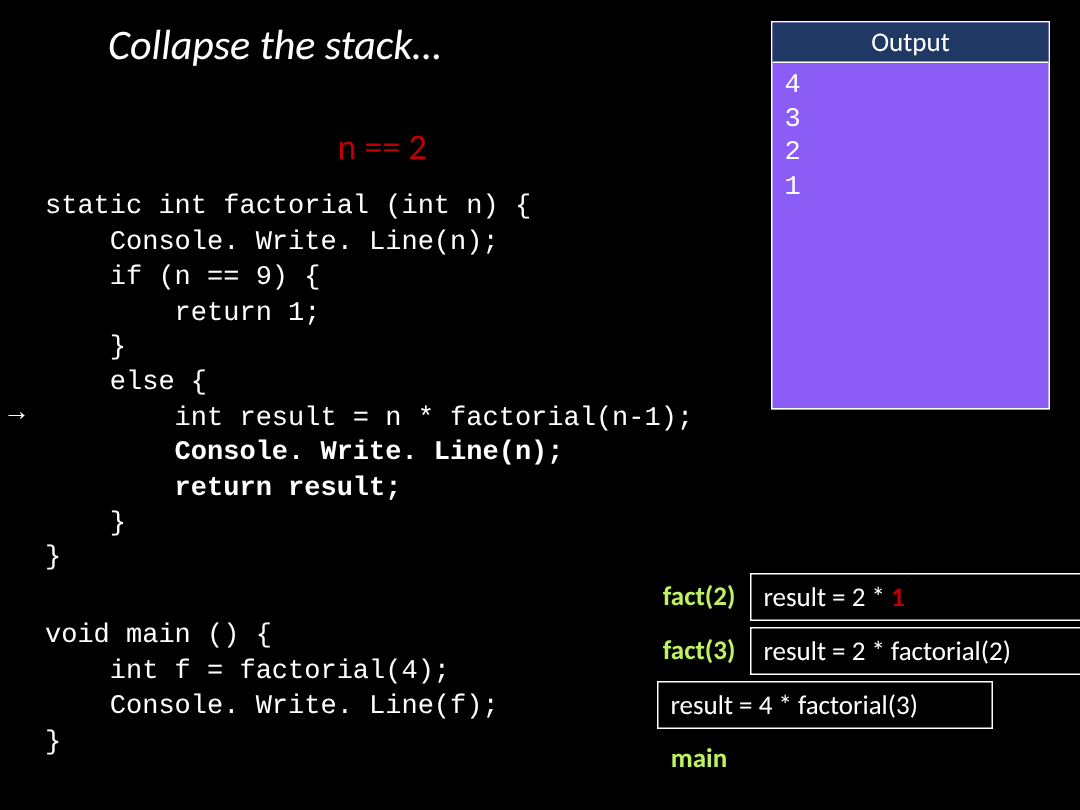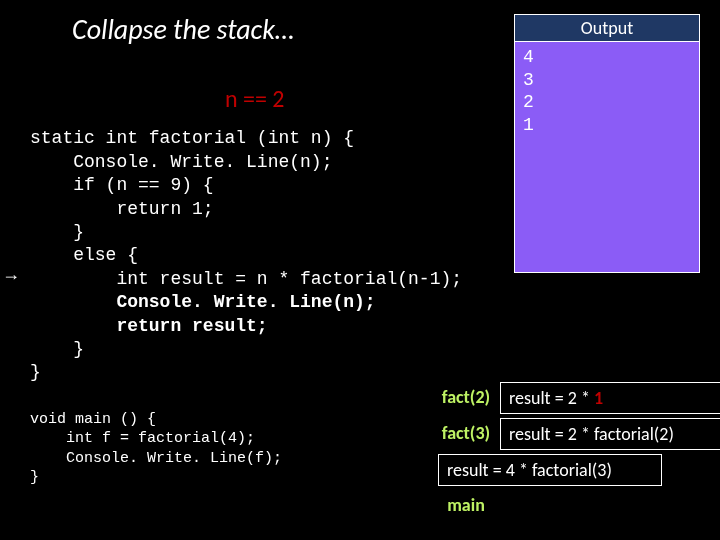--- a/index.html
+++ b/index.html
@@ -68,21 +68,21 @@
     left: 2px;
     font-size: 18px;
     color: #fff;
     font-family: Arial, sans-serif;
   }
   .code2 {
     position: absolute;
     top: 390px;
     left: 30px;
     font-family: Consolas, 'Courier New', monospace;
-    font-size: 15px;
+    font-size: 18px;
     line-height: 1.3;
     white-space: pre;
   }
   .stack {
     position: absolute;
     top: 382px;
     left: 438px;
     font-size: 18px;
     font-weight: bold;
   }

